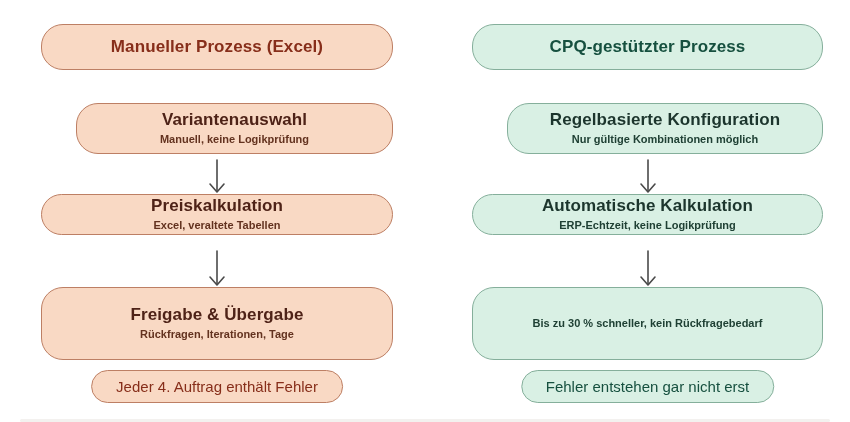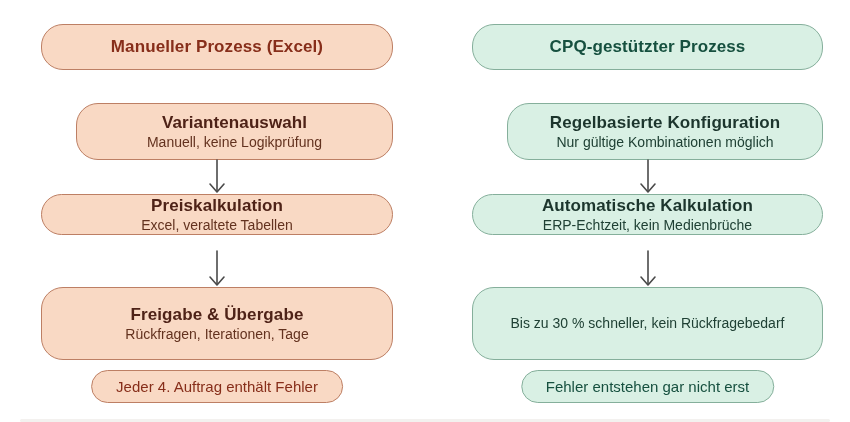--- a/index.html
+++ b/index.html
@@ -27,33 +27,33 @@
     justify-content: center;
     box-sizing: border-box;
   }
   .header-box { top: 24px; height: 46px; }
   .header-label {
     font-size: 17px;
     font-weight: 700;
     letter-spacing: 0.1px;
     color: var(--header-text);
   }
-  .step-0 { top: 103px; height: 57px; margin-left: 35px; }
+  .step-0 { top: 103px; height: 51px; margin-left: 35px; }
   .step-1 { top: 194px; height: 41px; }
   .step-2 { top: 287px; height: 73px; }
   .step-title {
     font-size: 17px;
     font-weight: 700;
     line-height: 21px;
     letter-spacing: 0.1px;
     color: var(--title-text);
   }
   .step-subtitle {
-    font-size: 14px;
-    font-weight: 400;
+    font-size: 11px;
+    font-weight: 700;
     line-height: 19px;
     color: var(--subtitle-text);
   }
 
   .arrow {
     position: absolute;
     left: 50%;
     transform: translateX(-50%);
     width: 20px;
     display: flex;
@@ -151,21 +151,21 @@
 
     <div class="arrow arrow-0">
       <svg width="20" height="36" viewBox="0 0 20 36">
         <line x1="10" y1="1" x2="10" y2="32"></line>
         <polyline points="3,25 10,33 17,25"></polyline>
       </svg>
     </div>
 
     <div class="box step-1">
       <span class="step-title">Automatische Kalkulation</span>
-      <span class="step-subtitle">ERP-Echtzeit, kein Medienbrüche</span>
+      <span class="step-subtitle">ERP-Echtzeit, keine Logikprüfung</span>
     </div>
 
     <div class="arrow arrow-1">
       <svg width="20" height="38" viewBox="0 0 20 38">
         <line x1="10" y1="1" x2="10" y2="34"></line>
         <polyline points="3,27 10,35 17,27"></polyline>
       </svg>
     </div>
 
     <div class="box step-2">

